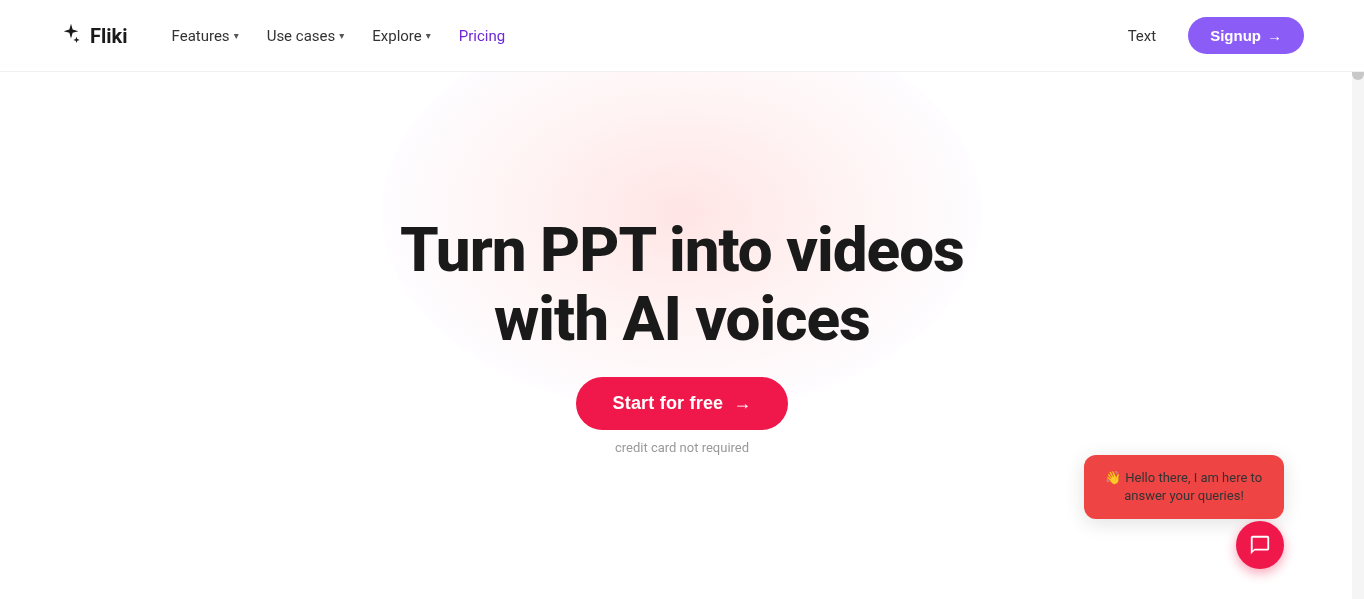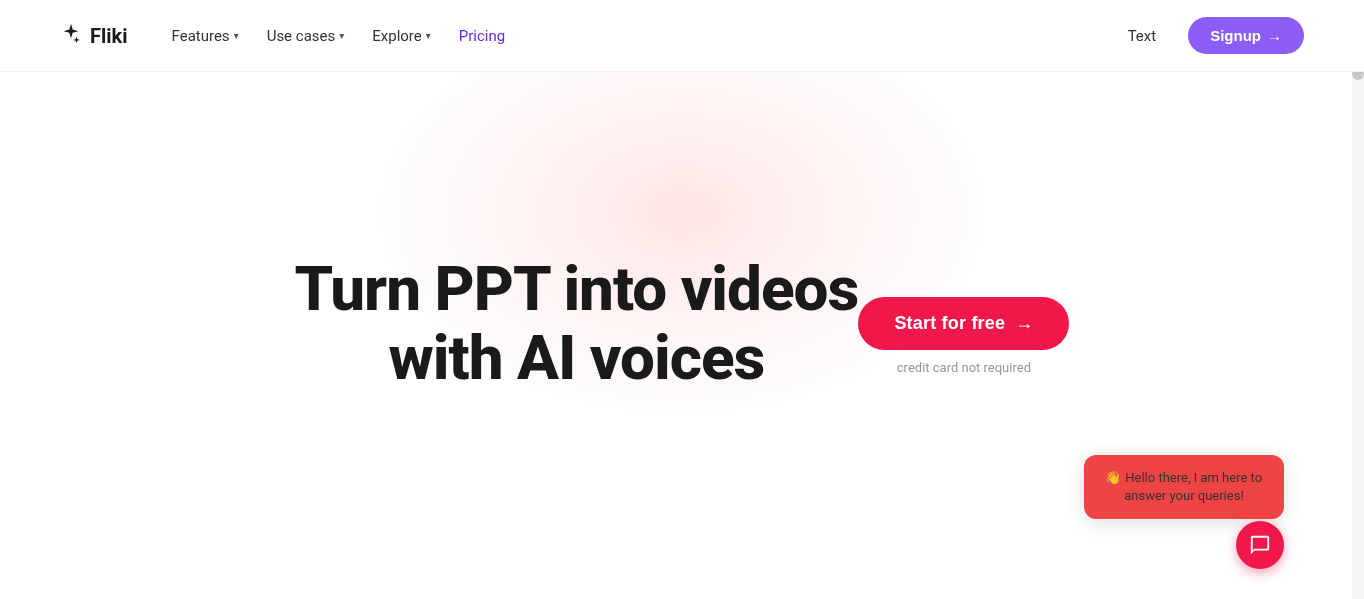--- a/index.html
+++ b/index.html
@@ -109,21 +109,21 @@
       cursor: pointer;
       display: flex;
       align-items: center;
       gap: 6px;
     }
 
     
     .hero {
       position: relative;
       display: flex;
-      flex-direction: row;
+      flex-direction: column;
       align-items: center;
       justify-content: center;
       height: calc(599px - 72px);
       text-align: center;
       padding: 0 40px;
       overflow: hidden;
     }
 
     
     .hero-bg {

